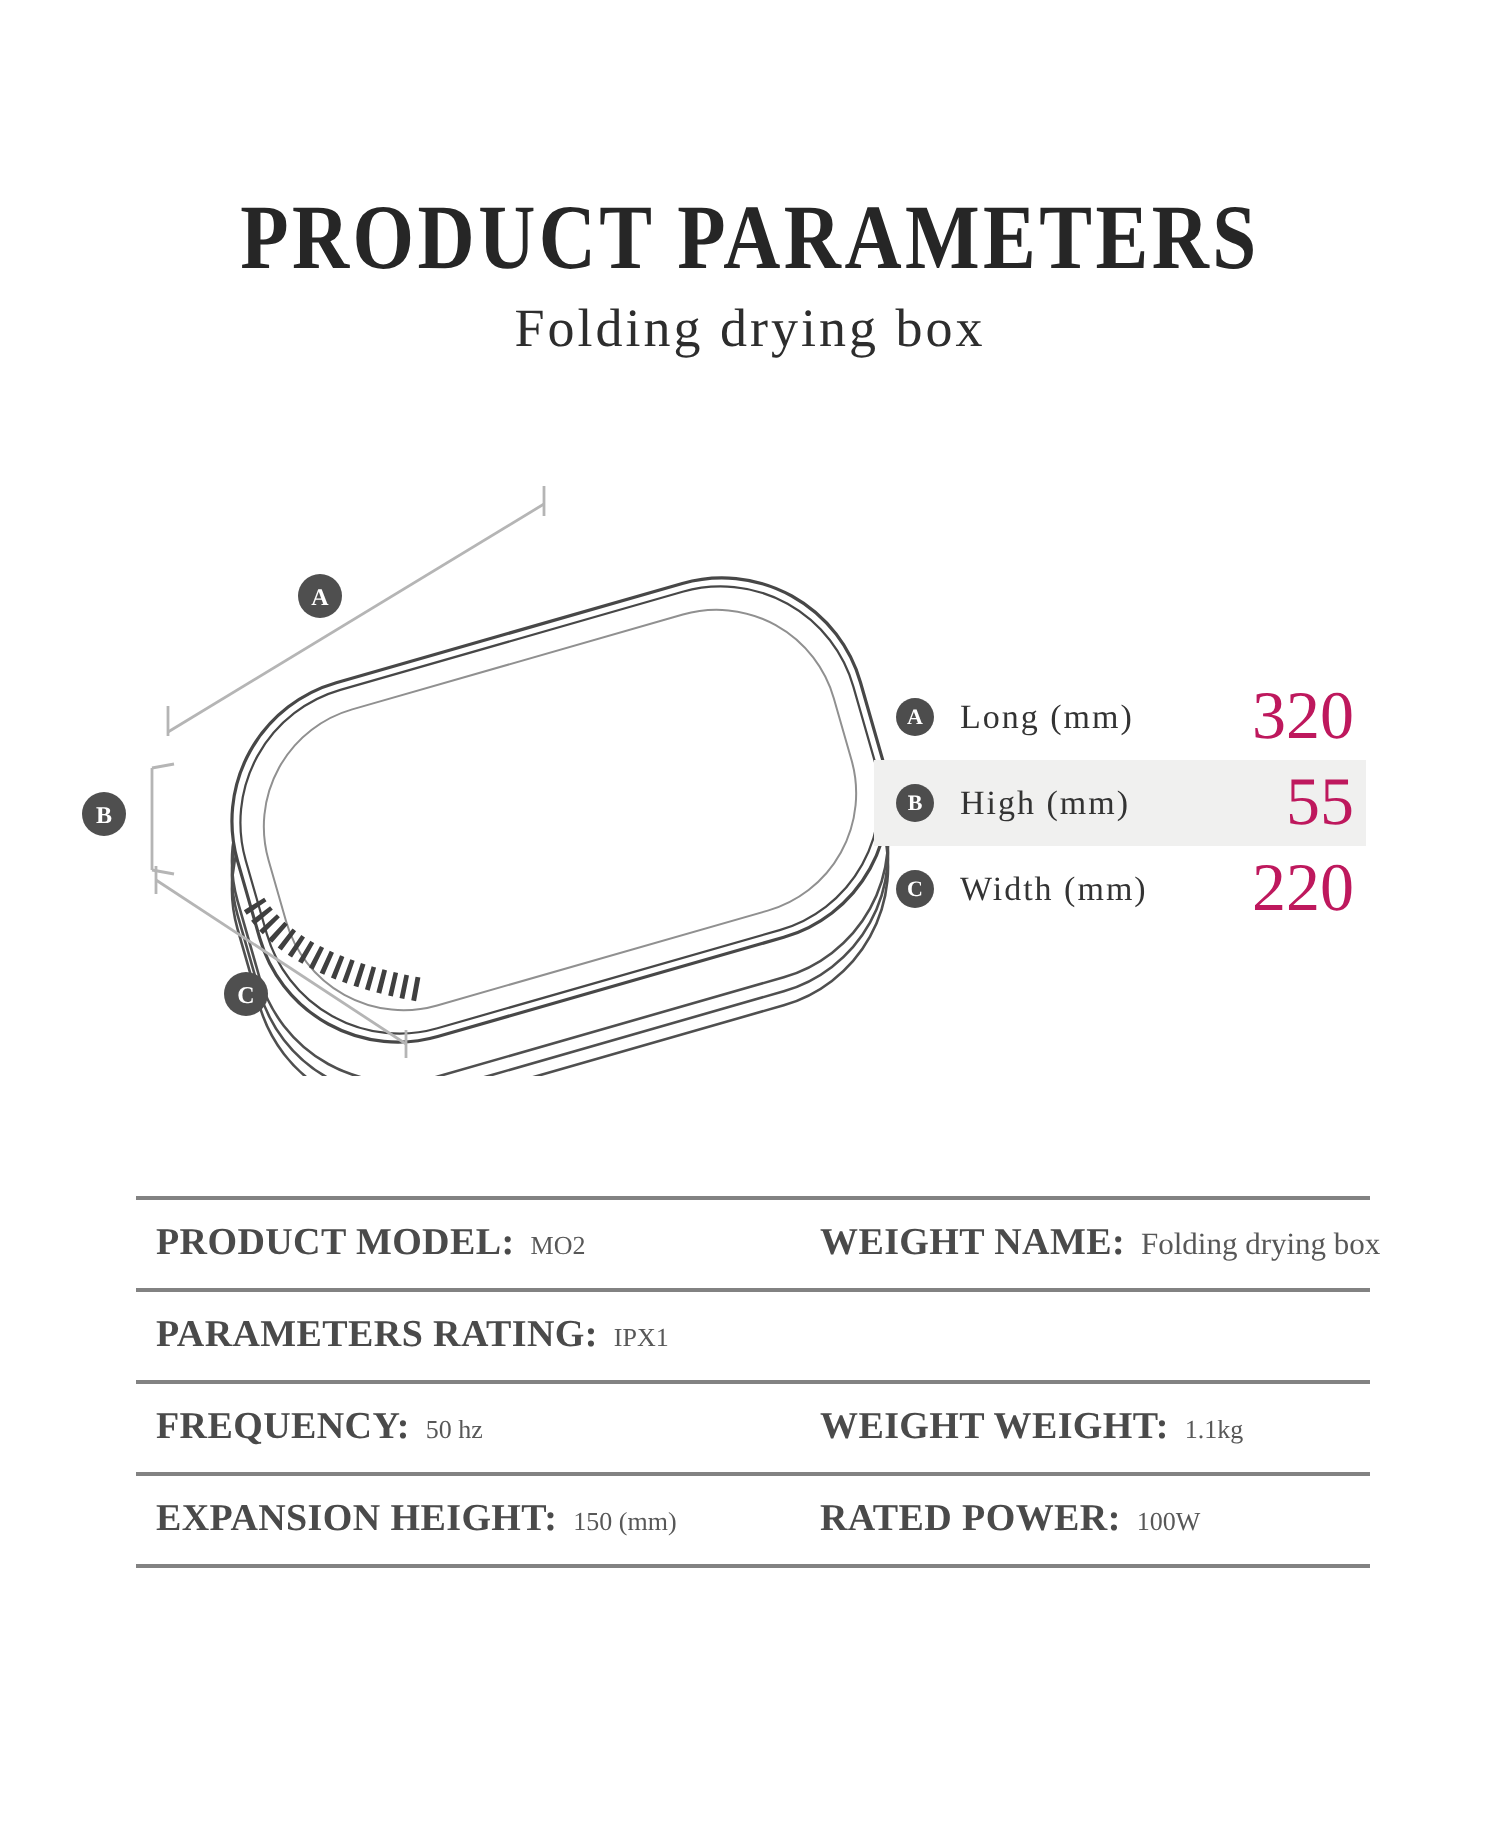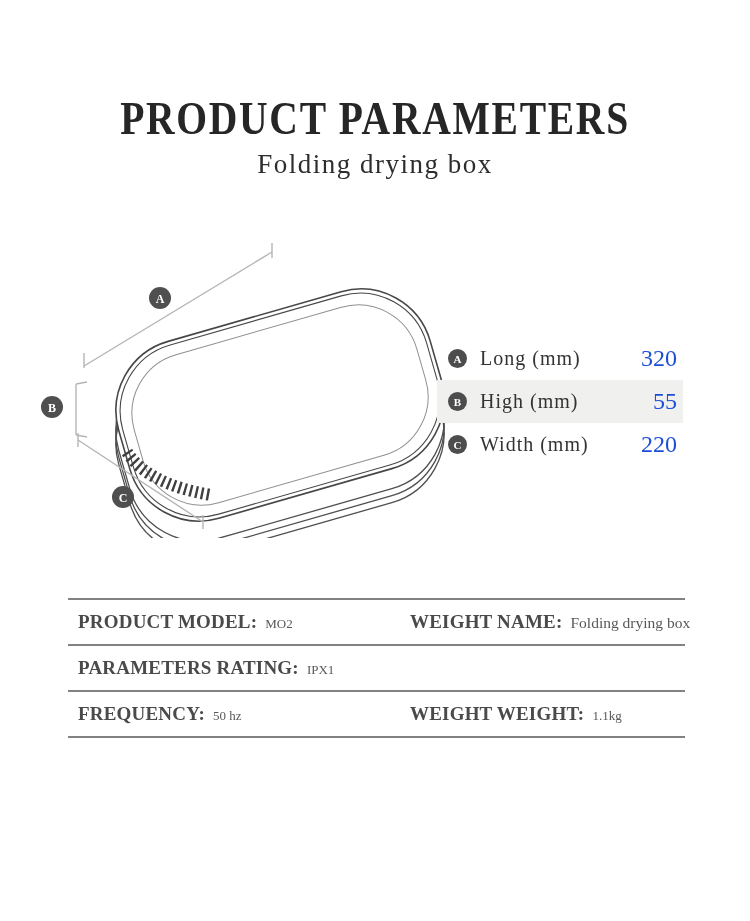--- a/index.html
+++ b/index.html
@@ -54,22 +54,22 @@
     border-radius: 50%;
     background: #4d4d4d;
     color: #ffffff;
     font-size: 11px;
     font-weight: 700;
     display: flex;
     align-items: center;
     justify-content: center;
     flex: 0 0 19px;
   }
-  .dim-label { margin-left: 13px; font-size: 20px; color: #333333; letter-spacing: 1px; }
-  .dim-value { margin-left: auto; font-size: 24px; color: #1d4ed8; }
+  .dim-label { margin-left: 13px; font-size: 17px; color: #333333; letter-spacing: 1px; }
+  .dim-value { margin-left: auto; font-size: 34px; color: #be185d; }
 
   
   .spec-table { position: absolute; left: 68px; top: 598px; width: 617px; }
   .spec-row {
     display: grid;
     grid-template-columns: 332px 1fr;
     align-items: center;
     height: 44px;
     border-top: 2px solid #828282;
   }
@@ -171,15 +171,23 @@
 
     <div class="spec-row">
       <div class="cell">
         <span class="spec-label">FREQUENCY:</span><span class="spec-value">50 hz</span>
       </div>
       <div class="cell">
         <span class="spec-label">WEIGHT WEIGHT:</span><span class="spec-value">1.1kg</span>
       </div>
     </div>
 
+    <div class="spec-row">
+      <div class="cell">
+        <span class="spec-label">EXPANSION HEIGHT:</span><span class="spec-value">150 (mm)</span>
+      </div>
+      <div class="cell">
+        <span class="spec-label">RATED POWER:</span><span class="spec-value">100W</span>
+      </div>
+    </div>
 
   </div>
 </div>
 
 </body></html>

